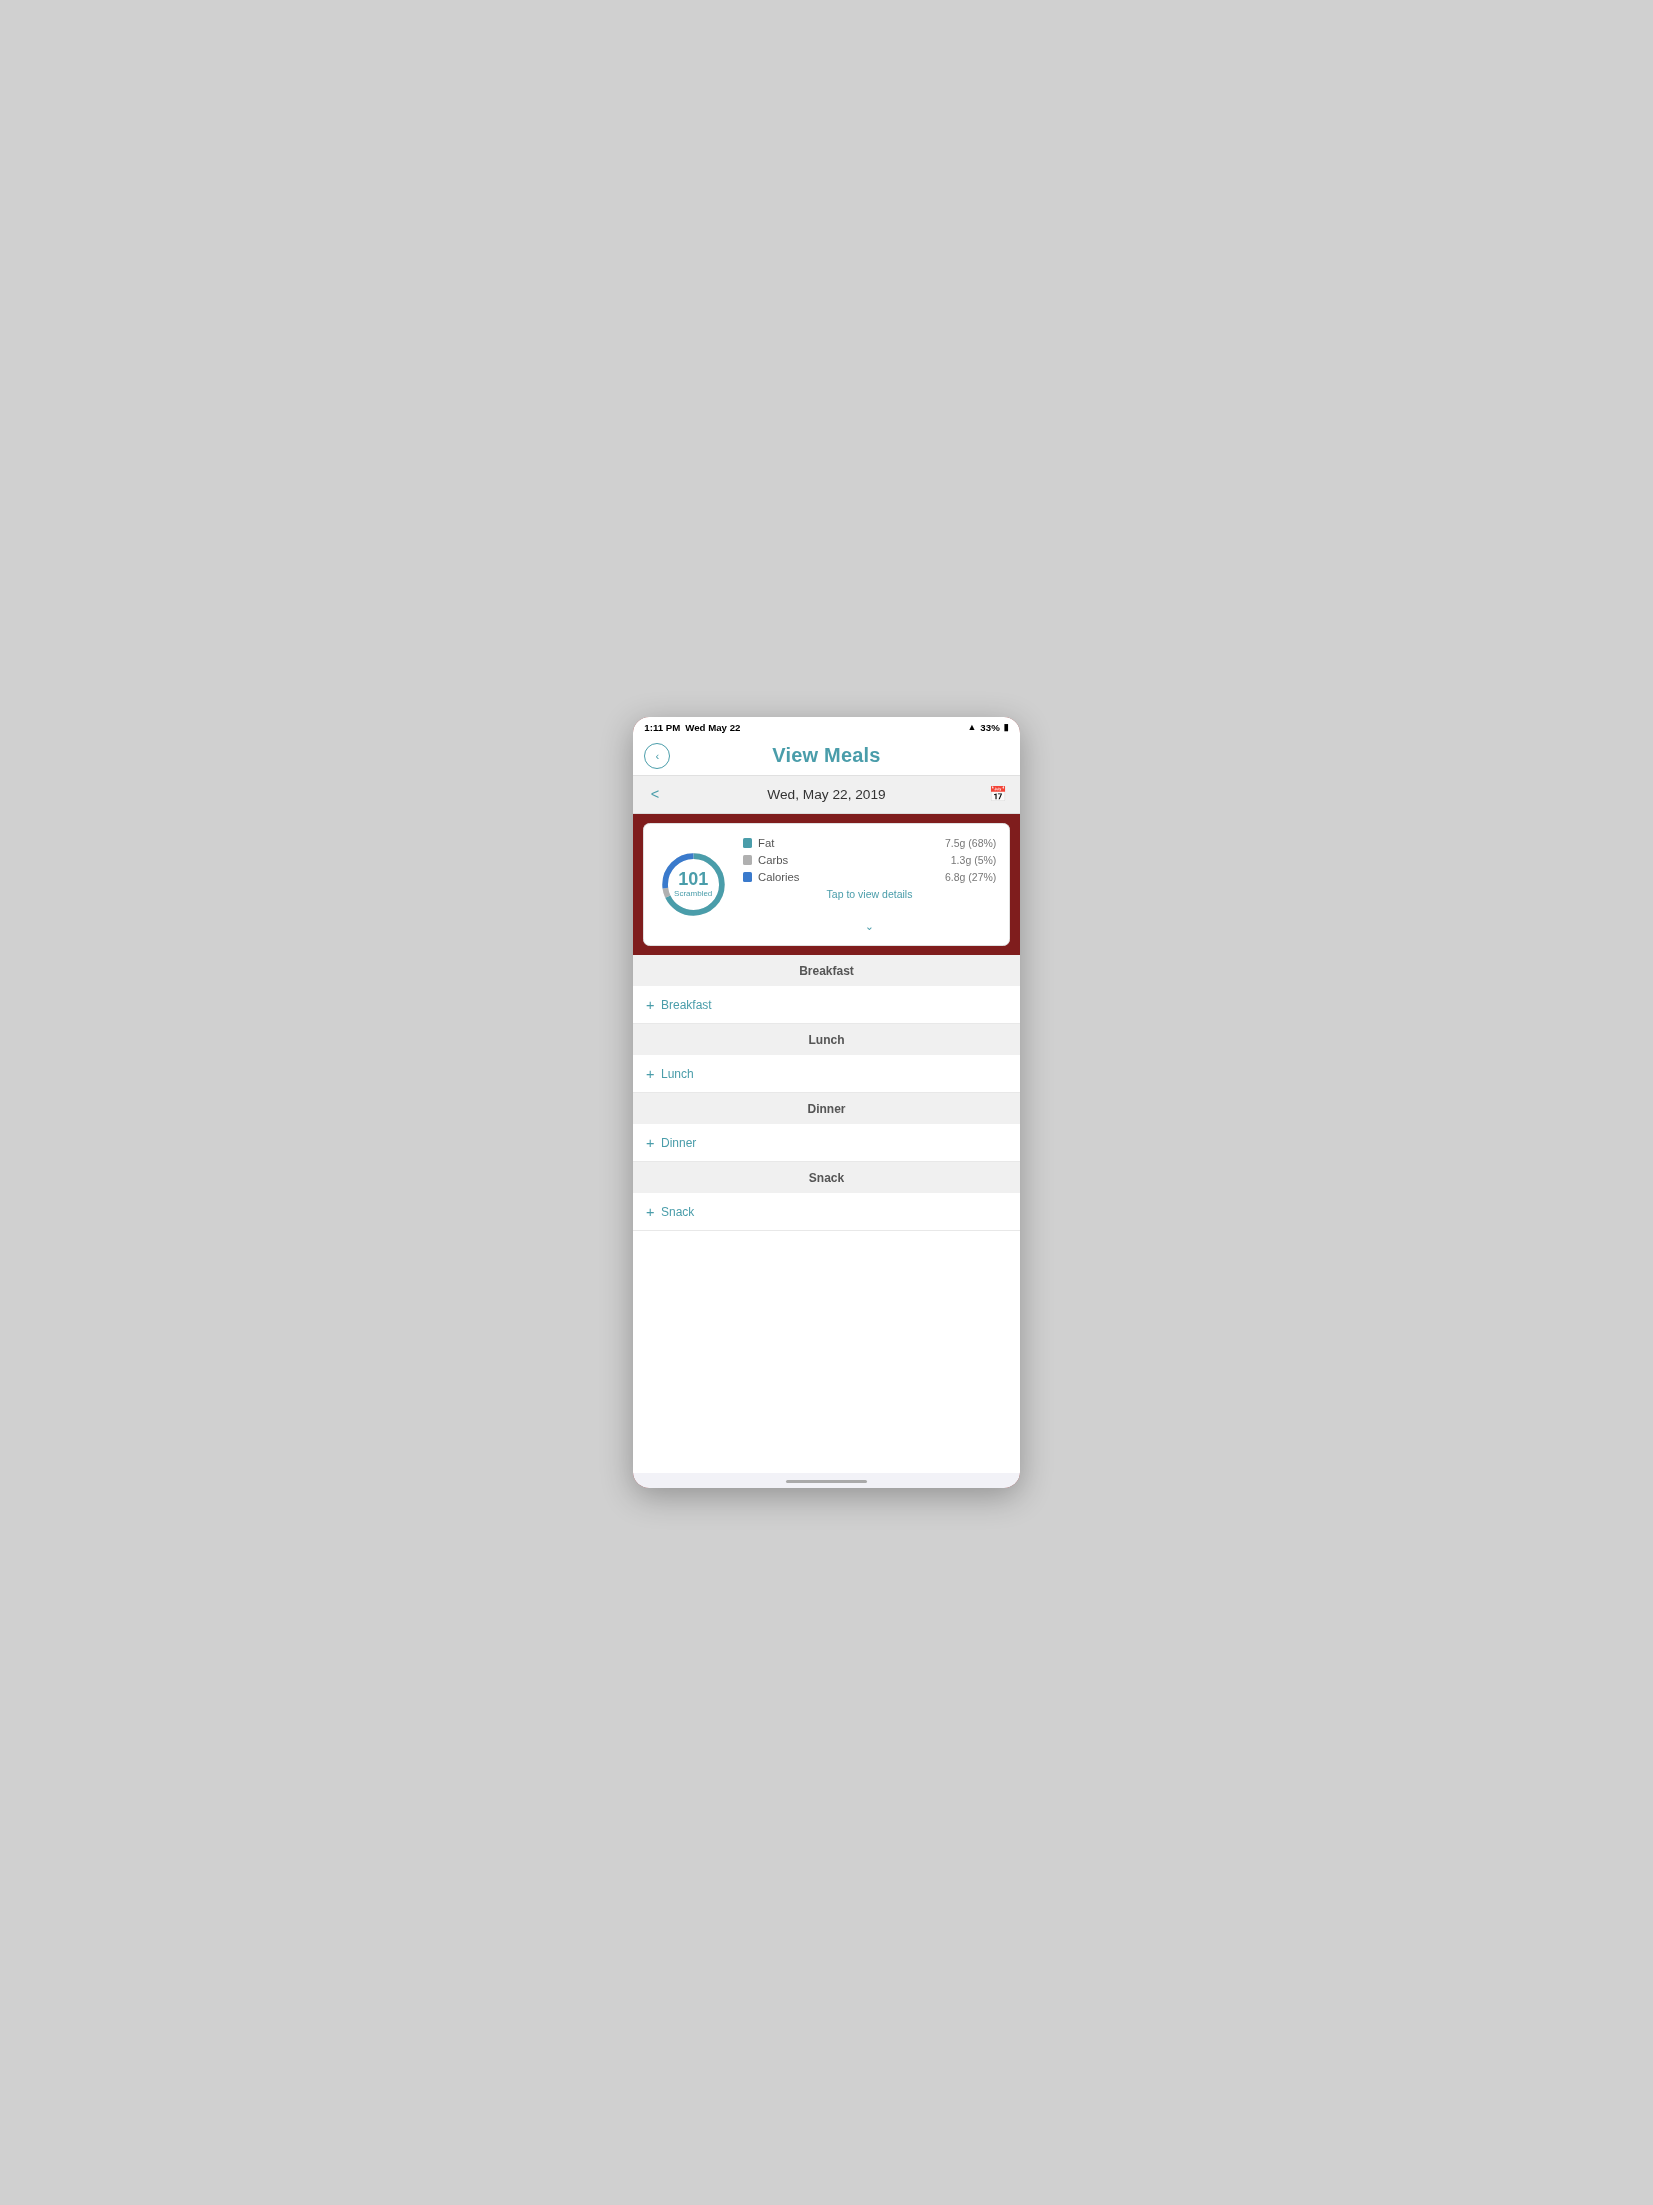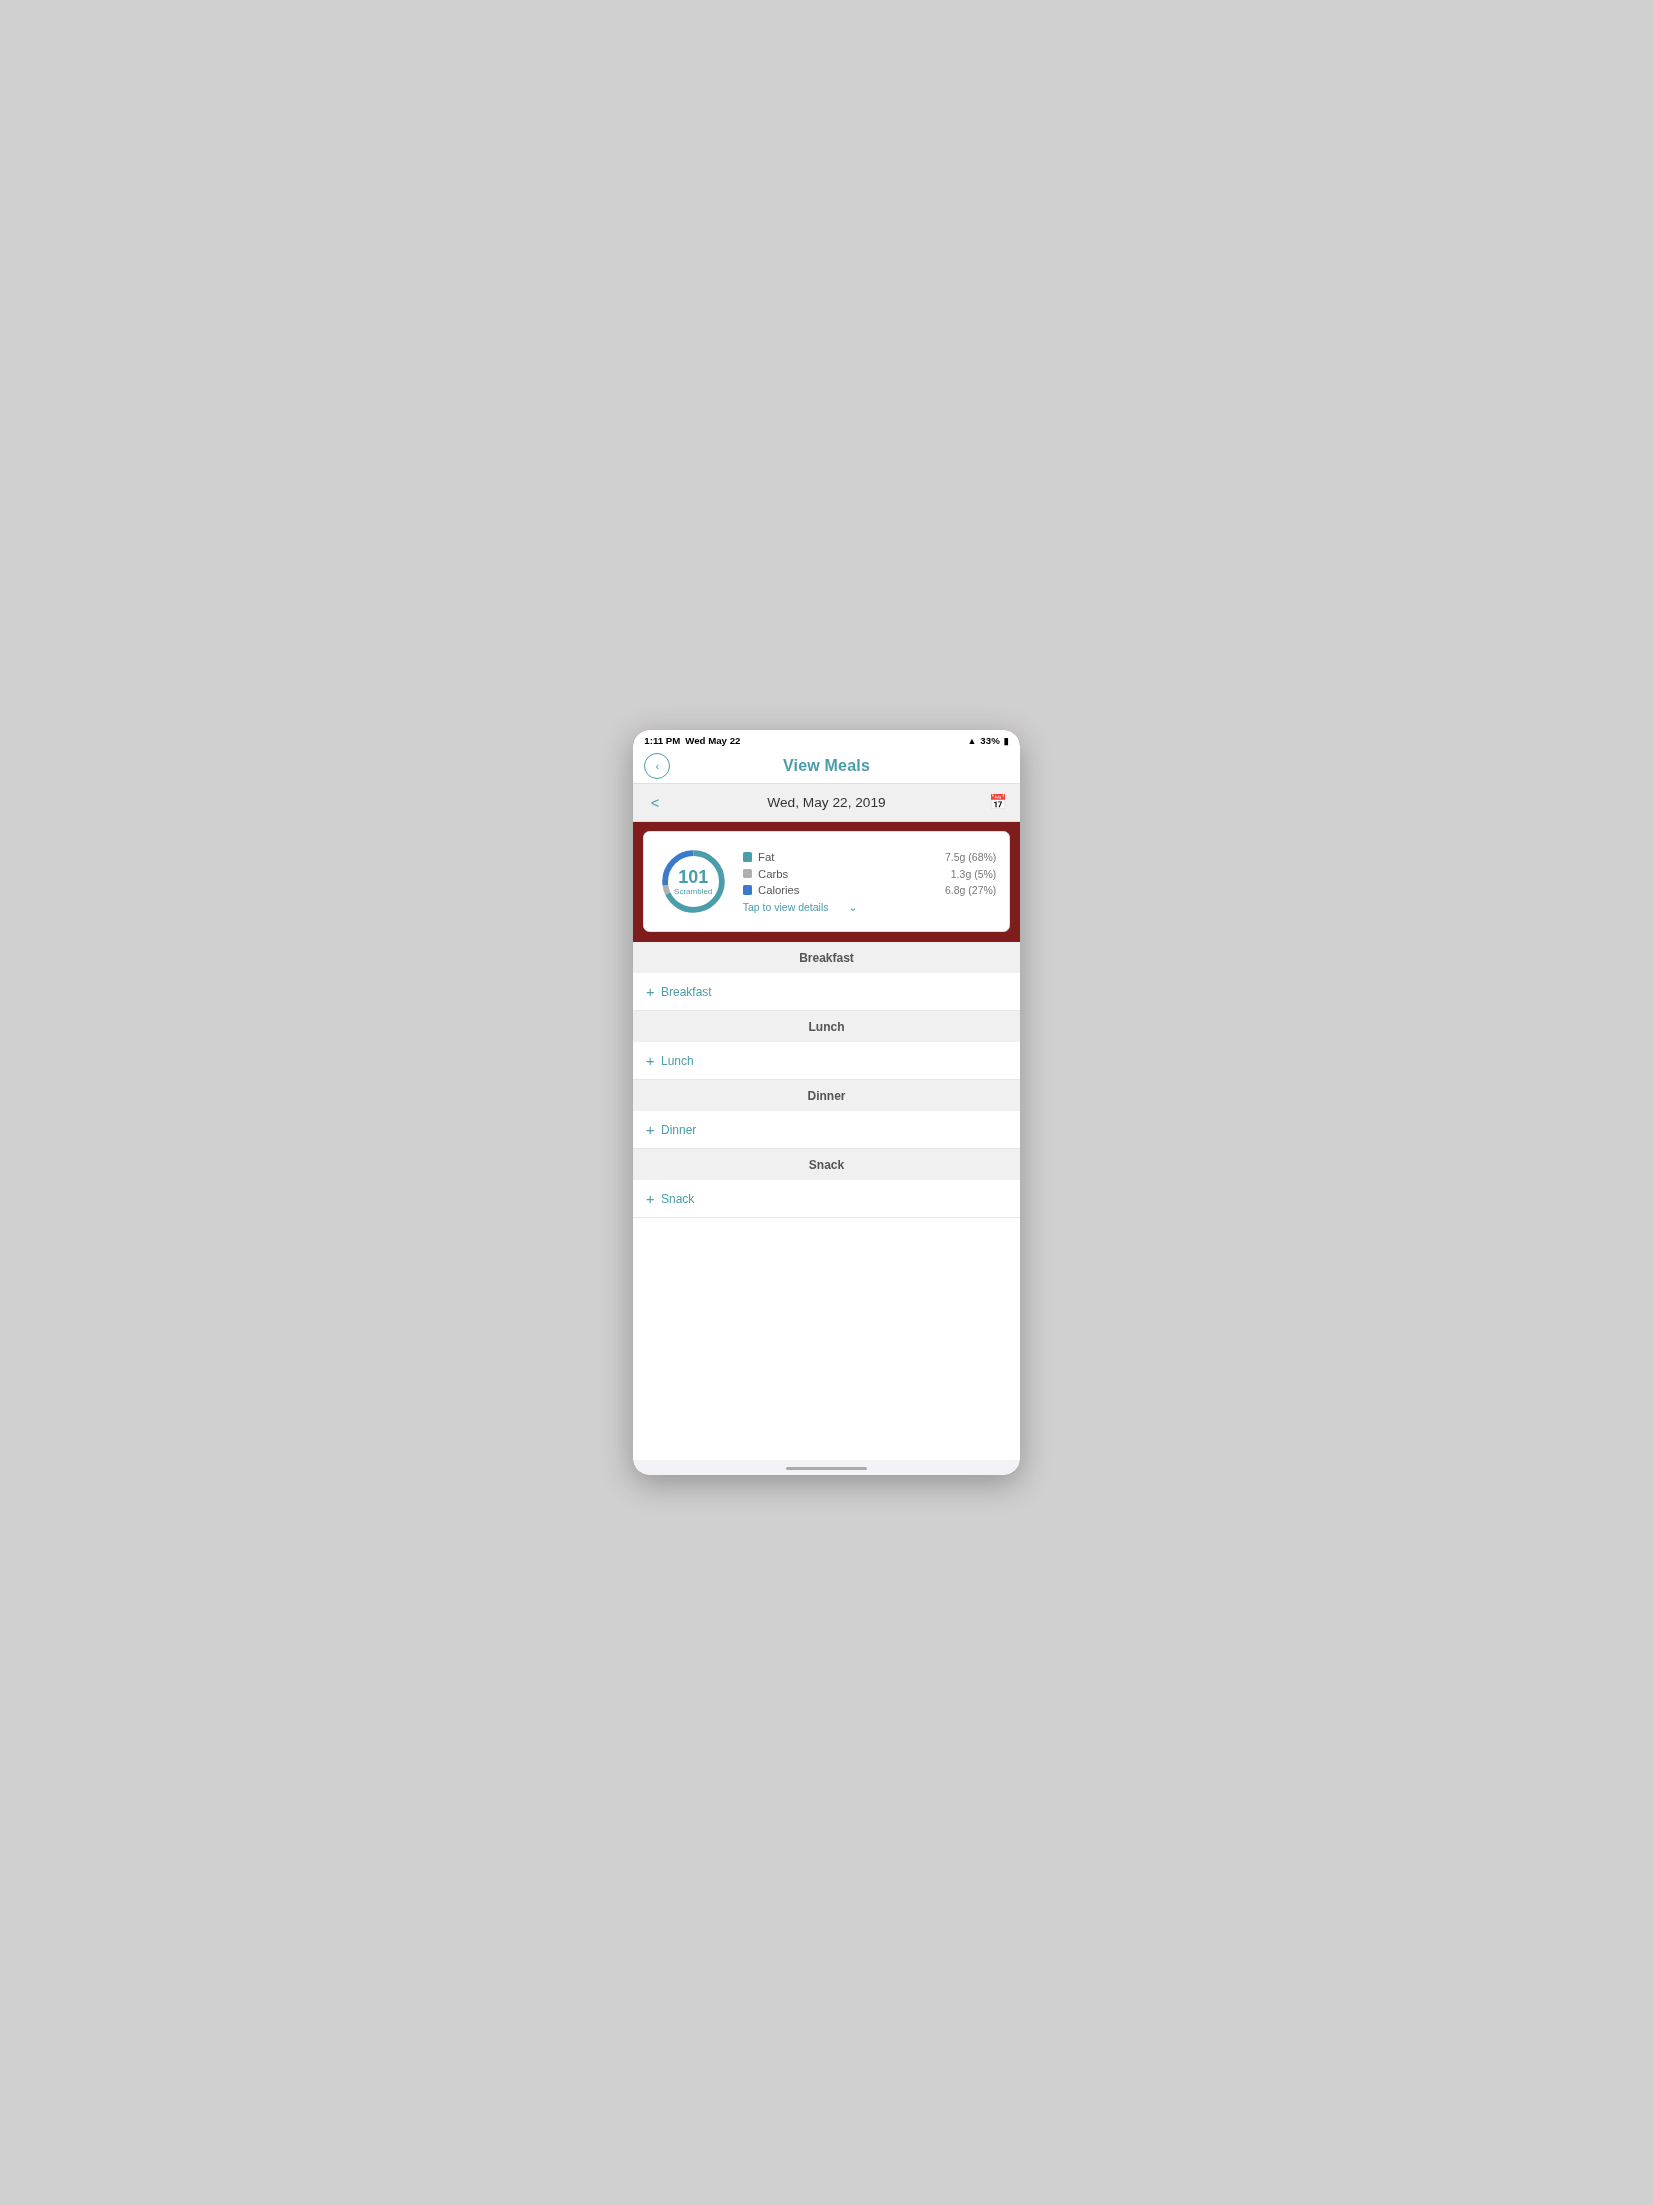--- a/index.html
+++ b/index.html
@@ -58,21 +58,21 @@
       border-radius: 50%;
       display: flex;
       align-items: center;
       justify-content: center;
       color: #4a9daa;
       font-size: 11.3px;
       cursor: pointer;
       background: #fff;
     }
     .nav-title {
-      font-size: 16px;
+      font-size: 20px;
       font-weight: 600;
       color: #4a9daa;
       letter-spacing: 0.2px;
     }
 
     
     .date-header {
       background: #f0f0f0;
       display: flex;
       align-items: center;
@@ -174,20 +174,21 @@
       font-size: 10.5px;
       color: #777;
     }
     .tap-details {
       display: flex;
       align-items: center;
       gap: 20px;
       color: #4a9daa;
       font-size: 10.5px;
       cursor: pointer;
+      flex-direction: column;
     }
 
     
     .section-header {
       background: #f0f0f0;
       padding: 8px 13px;
       text-align: center;
     }
     .section-header-text {
       font-size: 12px;

